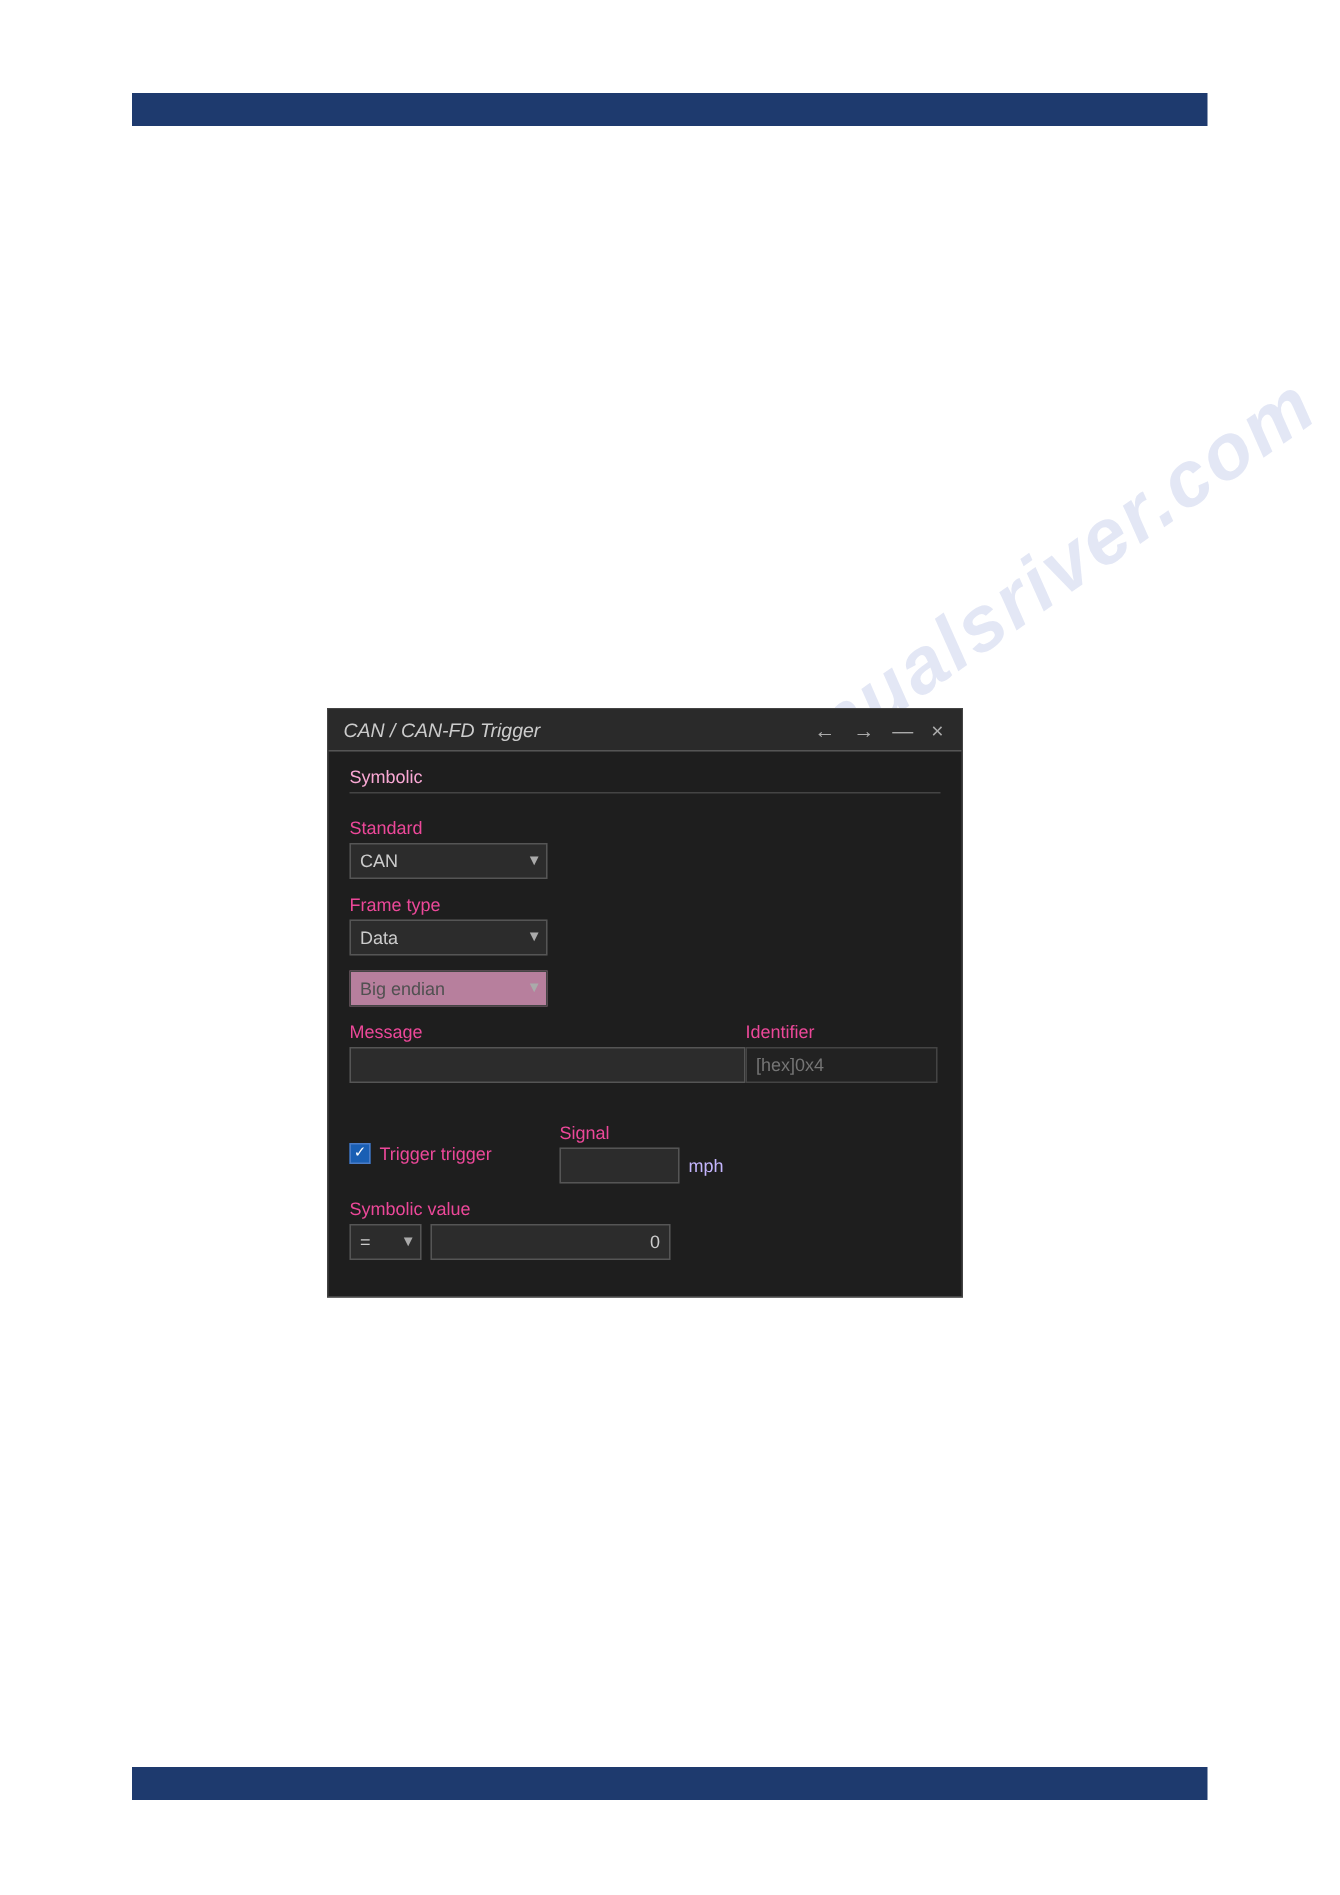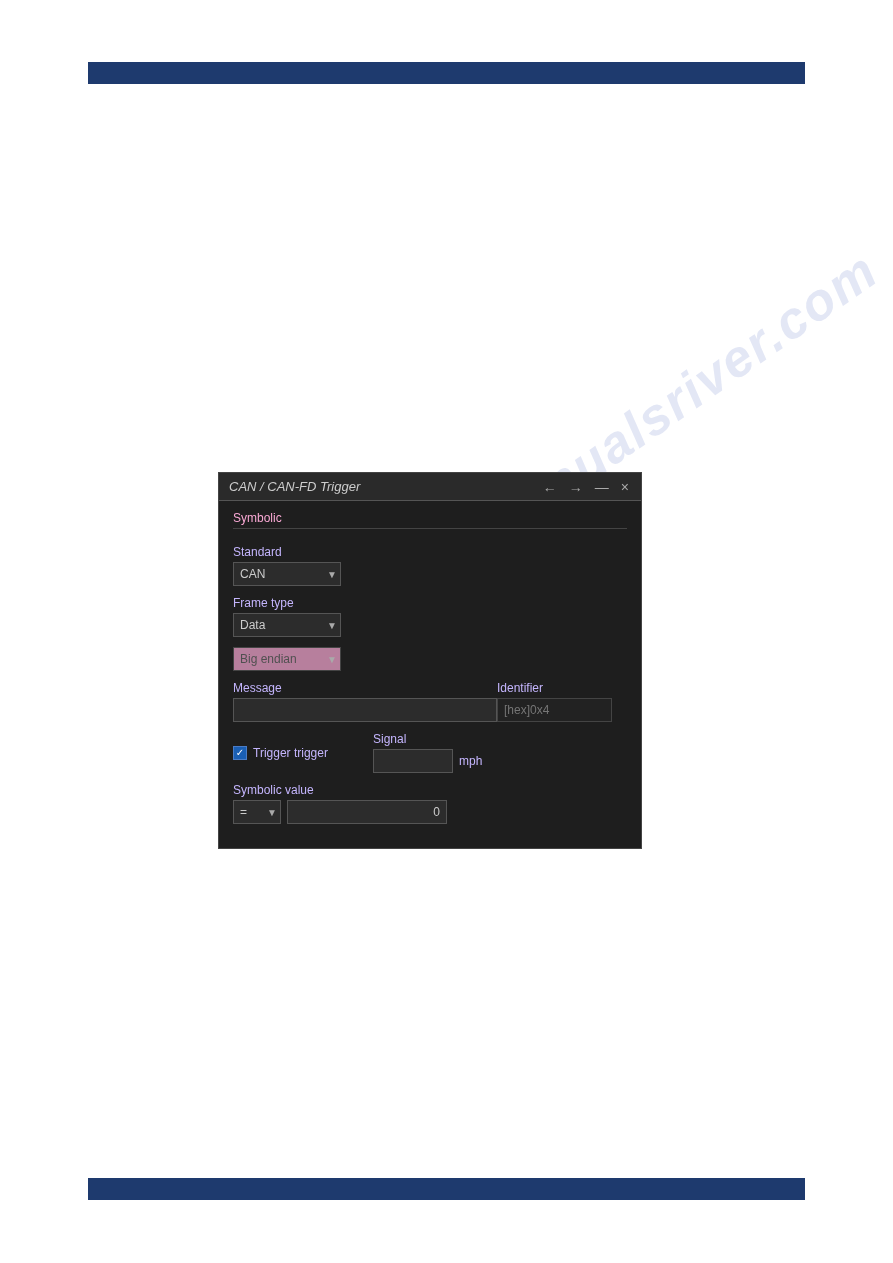--- a/index.html
+++ b/index.html
@@ -99,39 +99,39 @@
       margin-bottom: 16px;
       border-bottom: 1px solid #444;
       padding-bottom: 3px;
     }
 
     .field-group {
       margin-bottom: 10px;
     }
 
     .field-label {
-      color: #c4b5fd;
+      color: #ec4899;
       font-size: 12px;
       margin-bottom: 3px;
     }
 
     .select-wrapper {
       position: relative;
       display: inline-block;
     }
 
     .select-field {
       background: #2c2c2c;
       border: 1px solid #555;
       color: #cccccc;
       padding: 3px 22px 3px 6px;
       font-size: 12px;
       appearance: none;
       -webkit-appearance: none;
-      width: 108px;
+      width: 132px;
       cursor: pointer;
       height: 24px;
     }
 
     .select-arrow {
       position: absolute;
       right: 4px;
       top: 50%;
       transform: translateY(-50%);
       color: #aaaaaa;
@@ -143,21 +143,21 @@
       background: #2c2c2c;
       border: 1px solid #555;
       color: #cccccc;
       padding: 3px 6px;
       font-size: 12px;
       height: 24px;
     }
 
     .message-identifier-row {
       display: flex;
-      margin-bottom: 10px;
+      margin-bottom: 26px;
     }
 
     .message-group {
       flex: 1;
     }
 
     .identifier-group {
       width: 130px;
     }
 
@@ -237,21 +237,21 @@
       font-size: 12px;
     }
 
     .identifier-input {
       background: #222;
       border: 1px solid #444;
       color: #666;
       padding: 3px 6px;
       font-size: 12px;
       height: 24px;
-      width: 115px;
+      width: 128px;
     }
   </style>
 </head>
 <body>
 
 <div class="top-bar"></div>
 
 <div class="bottom-bar"></div>
 
 <div class="watermark">manualsriver.com</div>

